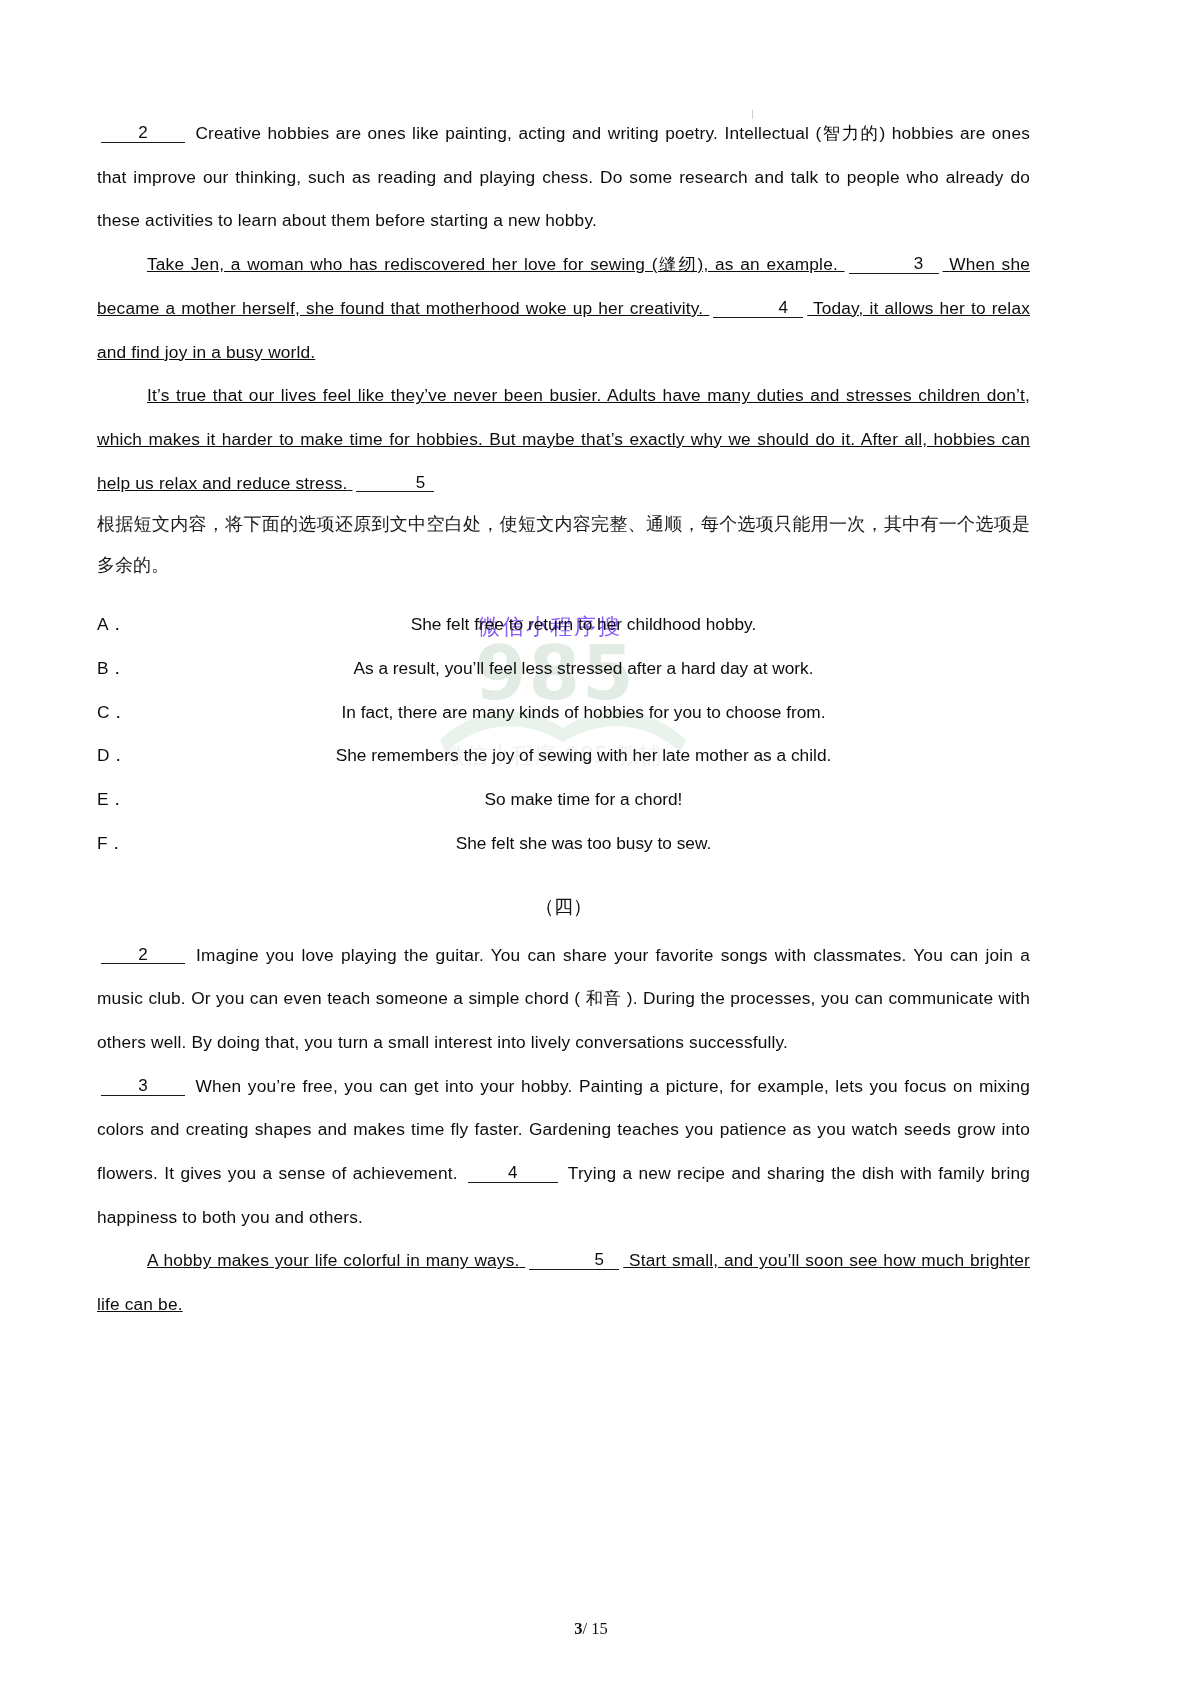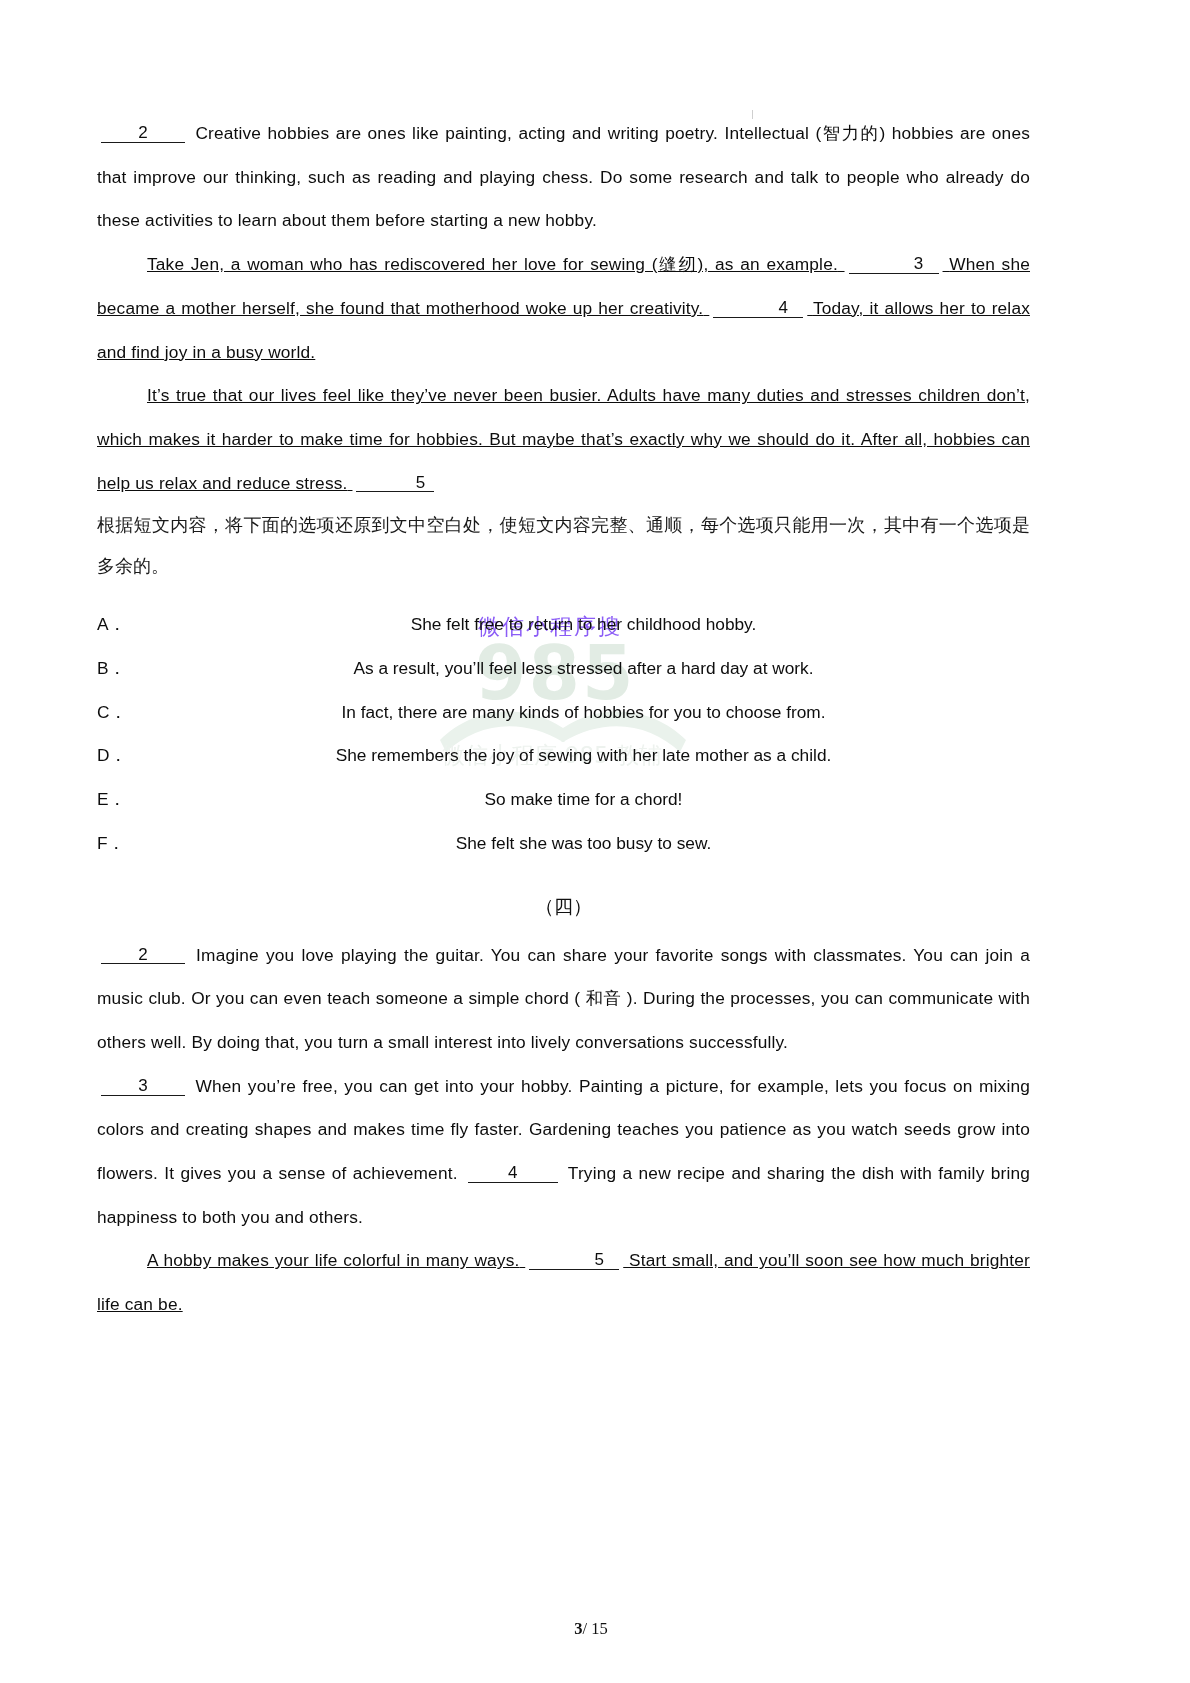--- a/index.html
+++ b/index.html
@@ -69,21 +69,21 @@
     line-height: 43.7px;
     text-align: justify;
     text-justify: inter-word;
     text-indent: 0;
     color: #0d0d0d;
     letter-spacing: 0.01em;
   }
   p.para.indent { text-indent: 50px; text-decoration: underline; }
   p.cn-block {
     margin: 0;
-    font-family: Liberation Serif, serif;
+    font-family: Liberation Mono, monospace;
     font-size: 18px;
     line-height: 41px;
     color: #1a1a1a;
     text-align: justify;
   }
 
   
   .blank {
     display: inline-block;
     text-align: center;

